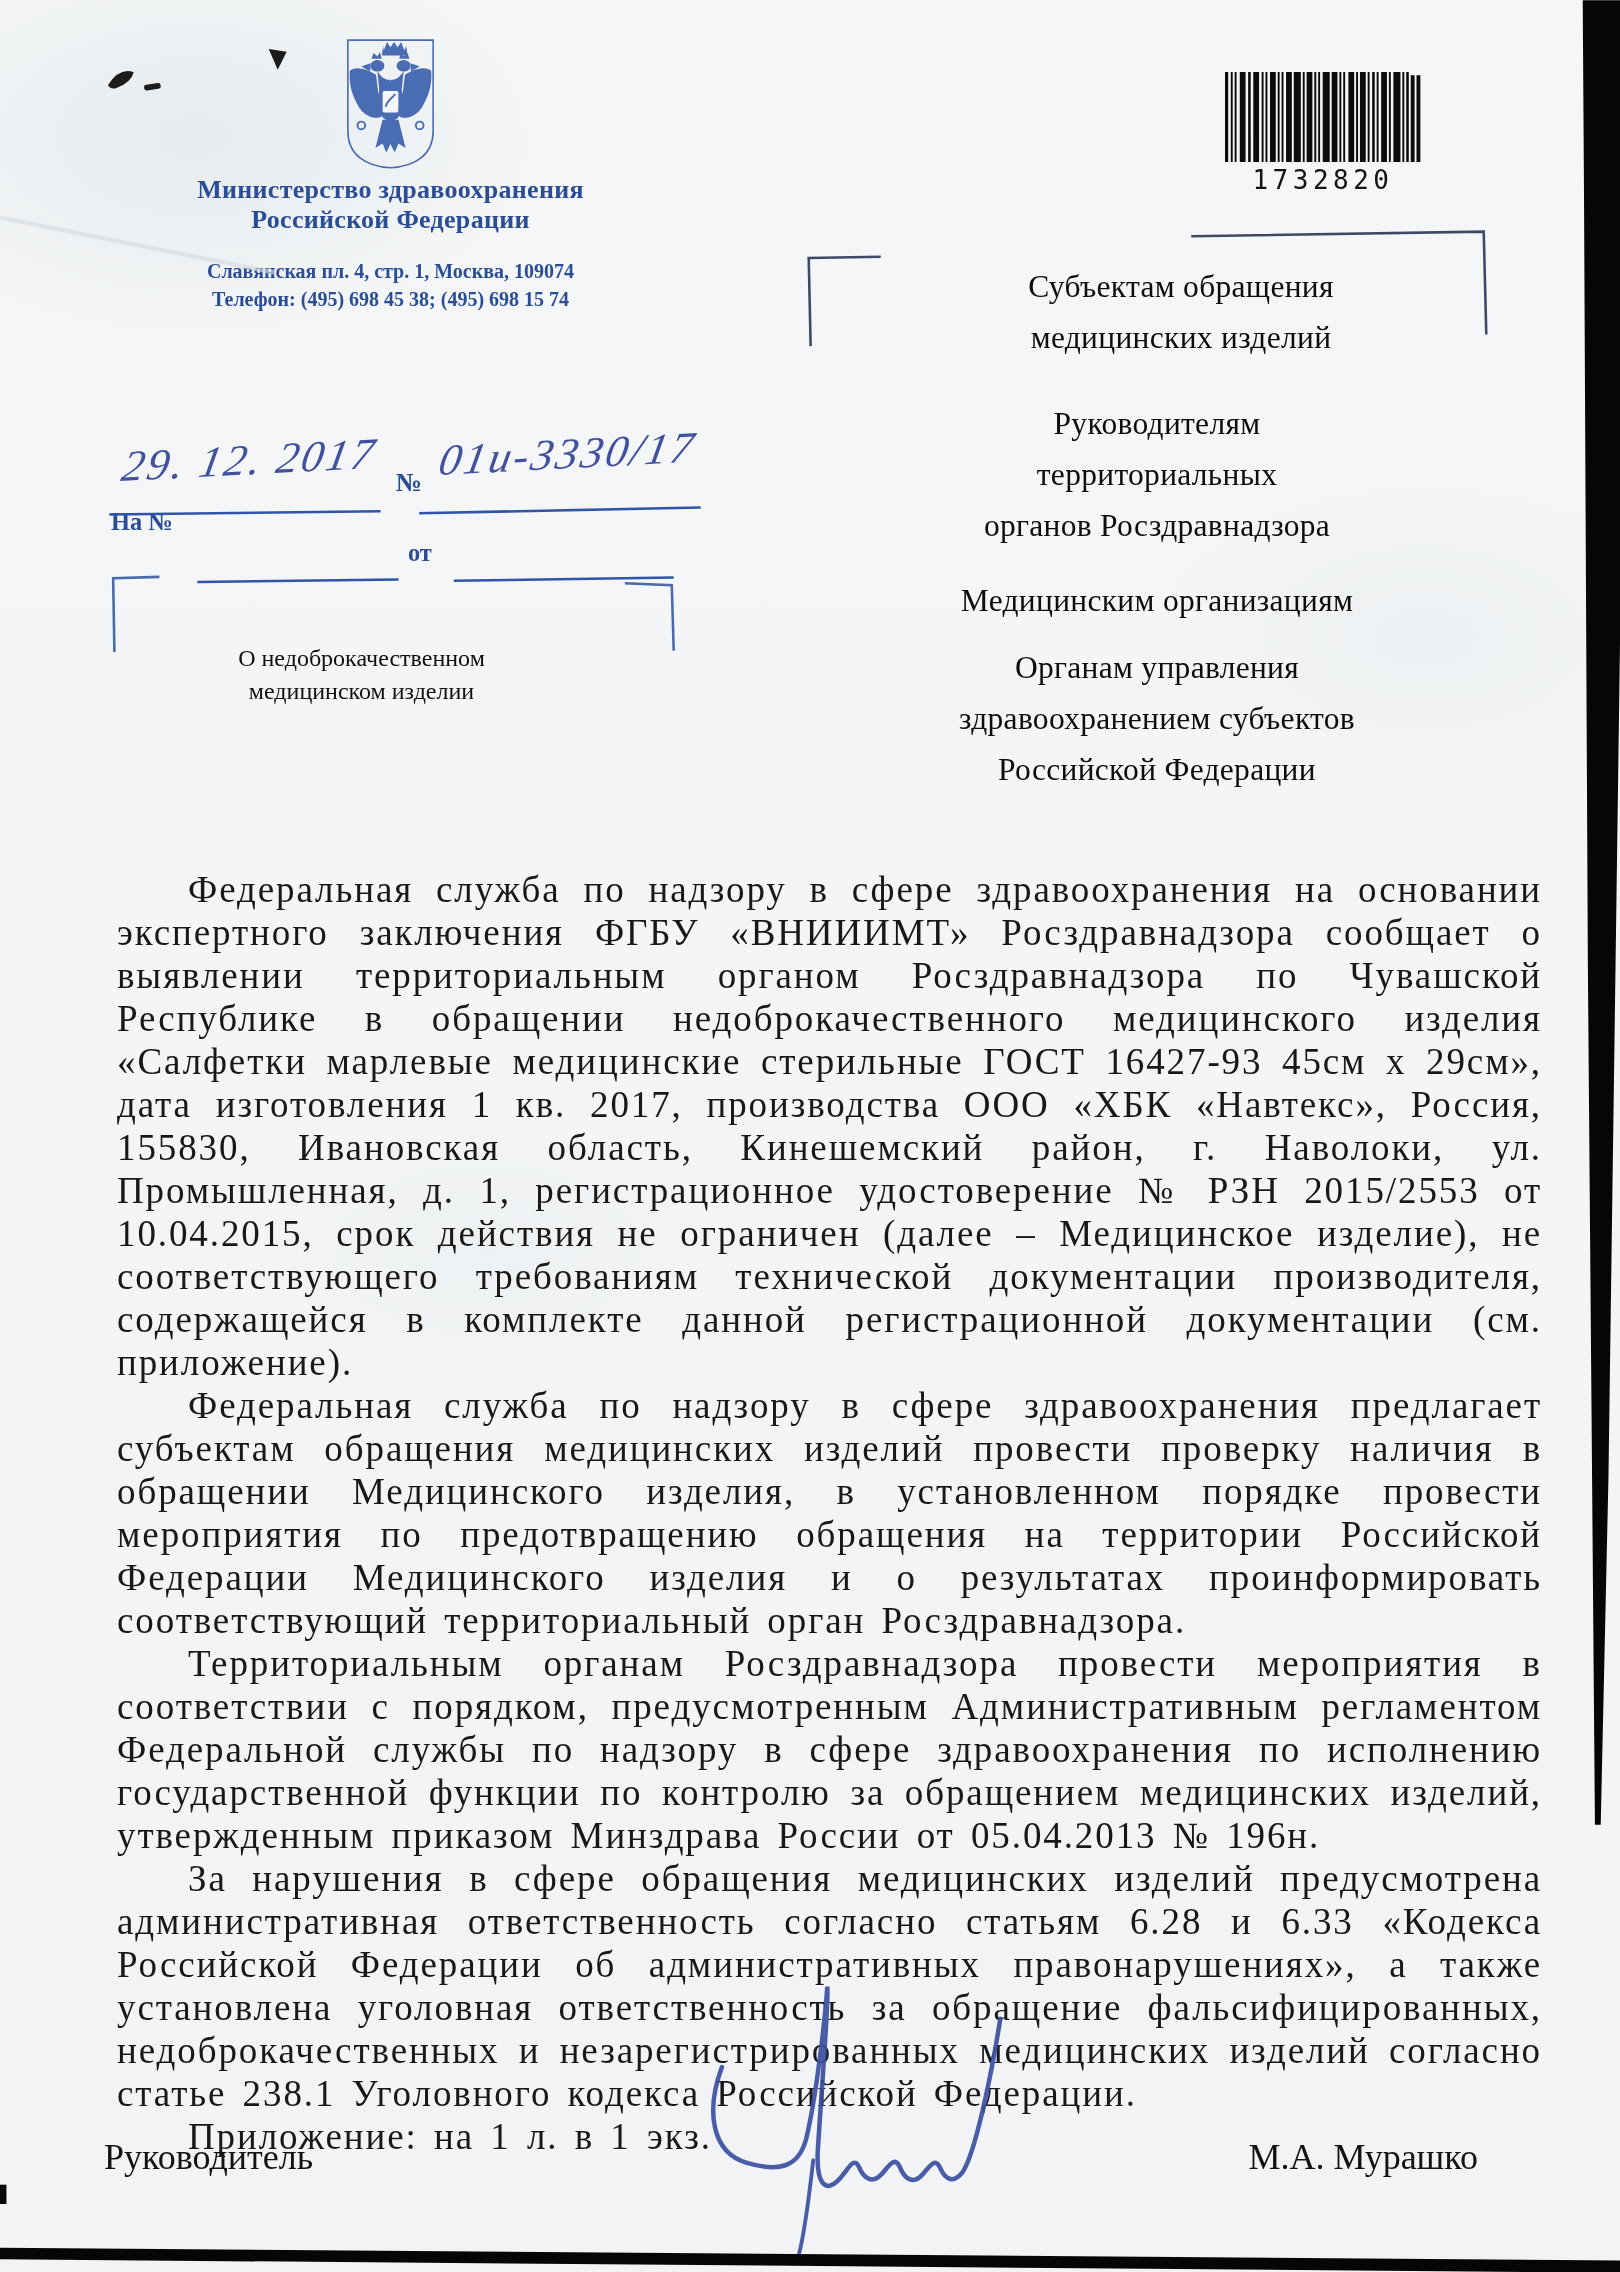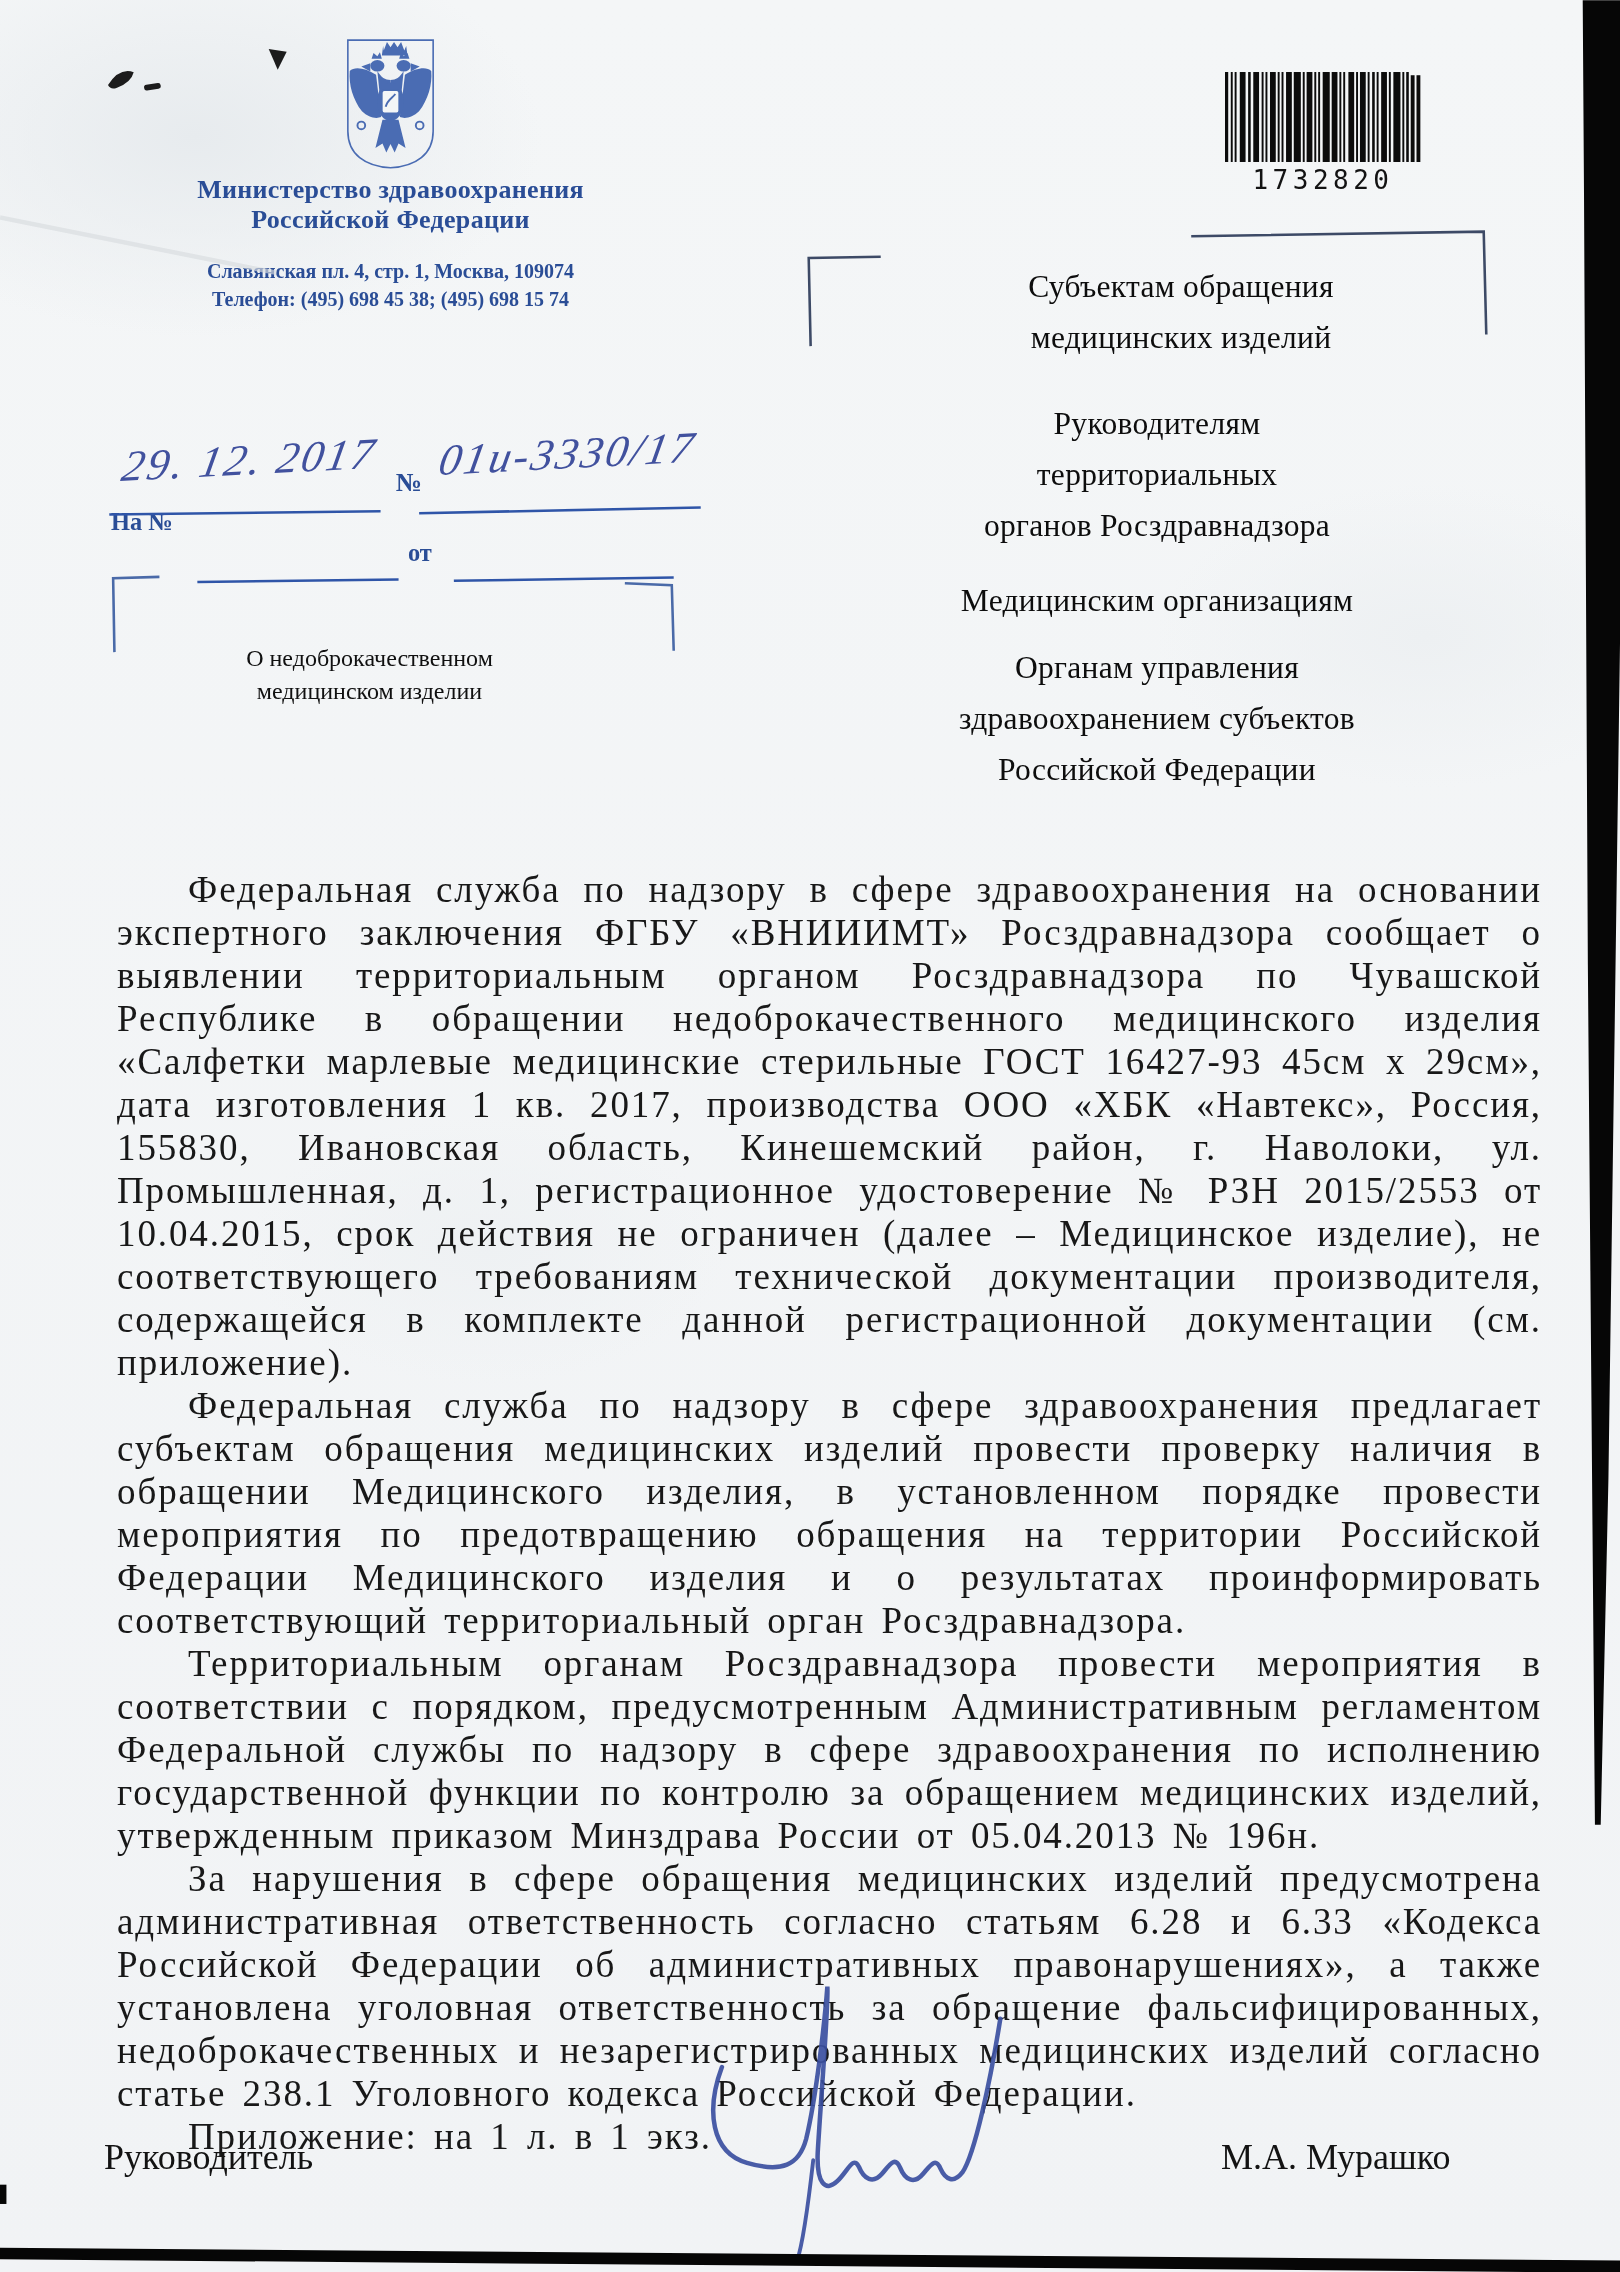--- a/index.html
+++ b/index.html
@@ -27,21 +27,21 @@
         font-size:44px; letter-spacing:2.6px; white-space:nowrap;
         transform:skewX(-13deg) rotate(-3deg); transform-origin:left bottom; }
   .hw-date   { left:118px; top:441px; }
   .hw-number { left:435px; top:435px; }
   .blue-label { color:#2a4d96; font-weight:bold; z-index:2; white-space:nowrap; }
   .no-sign { left:396px; top:468px; font-size:26px; }
   .na-no   { left:111px; top:508px; font-size:24.4px; }
   .ot      { left:408px; top:539px; font-size:24.4px; }
 
   
-  .subject { left:164px; top:642px; width:411px; text-align:center;
+  .subject { left:156px; top:642px; width:411px; text-align:center;
              font-size:24px; line-height:33px; color:#101010; z-index:2; }
 
   
   .barcode-box { left:1225px; top:72px; width:196px; z-index:2; }
   .barcode-number { left:1225px; top:165px; width:196px; text-align:center;
                     font-family:"DejaVu Sans Mono", monospace; font-size:26px;
                     letter-spacing:4.5px; color:#131313; z-index:2; }
 
   
   .recipients { left:810px; top:261px; width:694px; text-align:center;
@@ -52,21 +52,21 @@
   .recipient.gap-c { margin-bottom:16px; }
 
   
   .body-text { left:117px; top:868px; width:1425px; text-align:justify;
                color:#181818; z-index:2; }
   .body-text p { font-size:37px; line-height:43px; letter-spacing:1.9px;
                  word-spacing:5.1px; text-indent:71px; margin:0; }
 
   
   .position-label { left:104px; top:2136px; font-size:36px; color:#131313; z-index:2; }
-  .signer-name { left:1221px; top:2136px; width:257px; 
+  .signer-name { left:1221px; top:2136px; width:257px; text-align:right;
                  font-size:36px; color:#131313; z-index:2; }
 
   
   .overlay { left:0; top:0; z-index:4; pointer-events:none; }
 </style>
 </head>
 <body>
 
 <div id="page">
 

